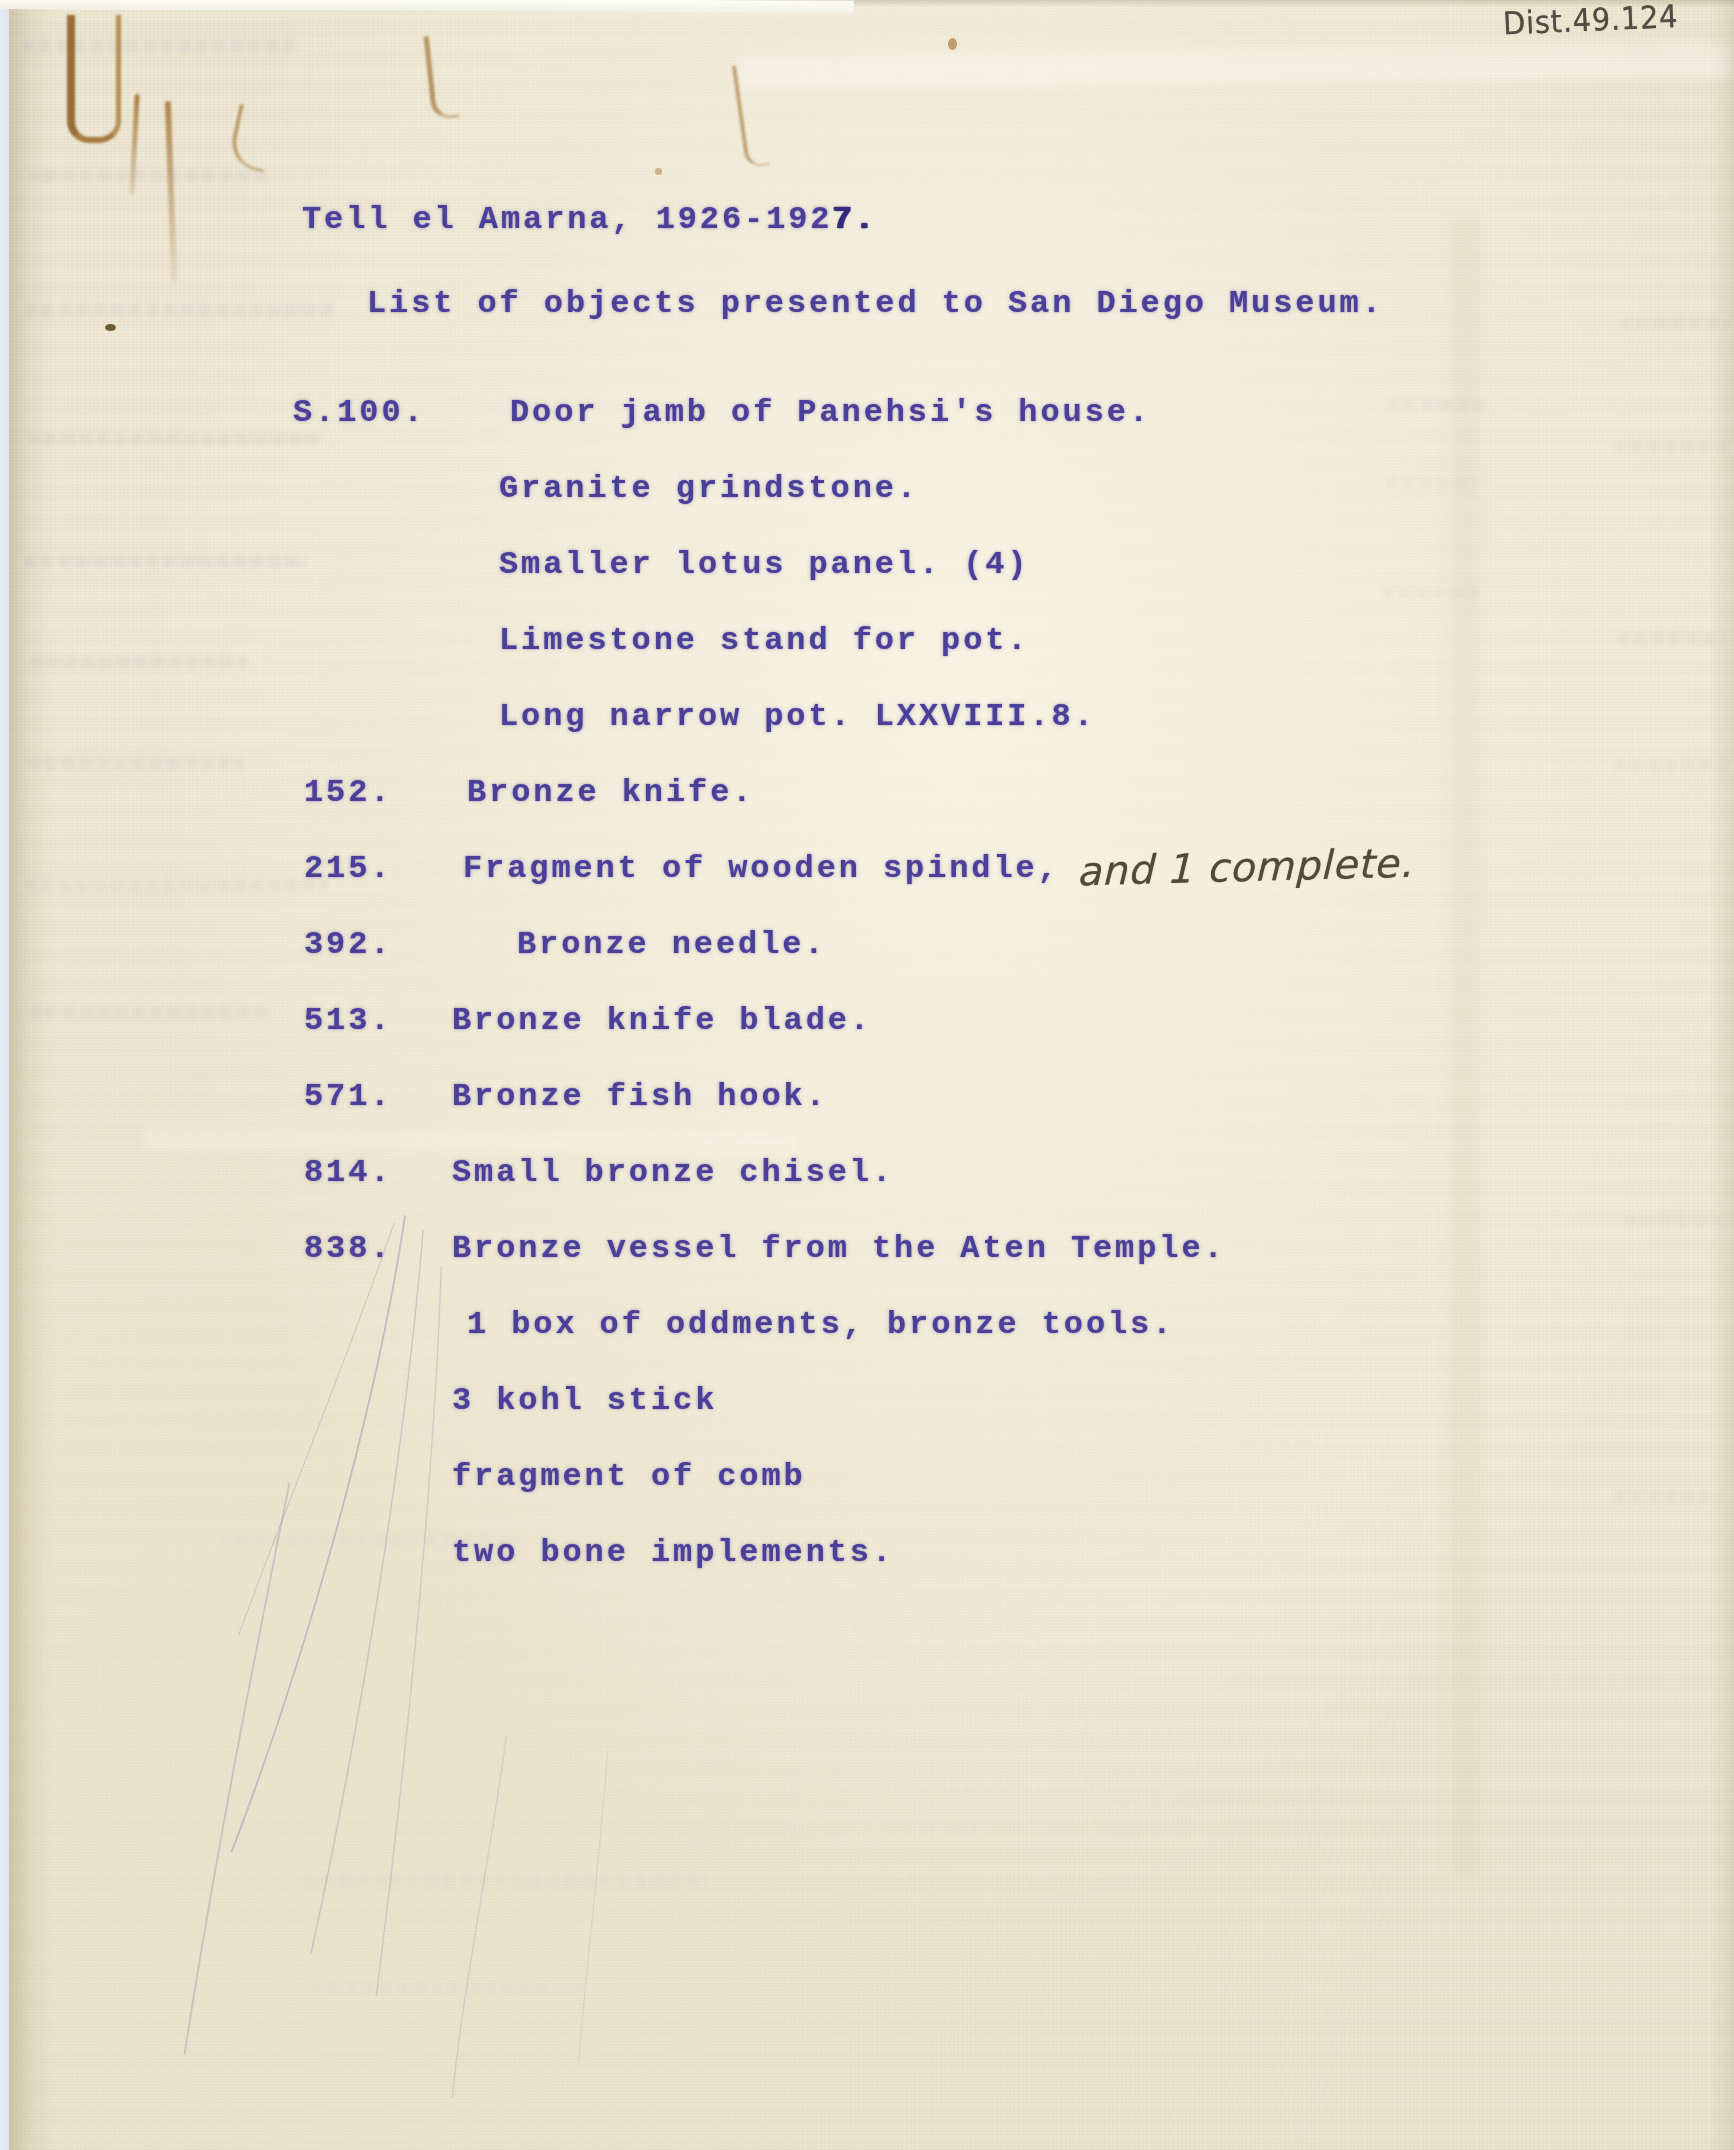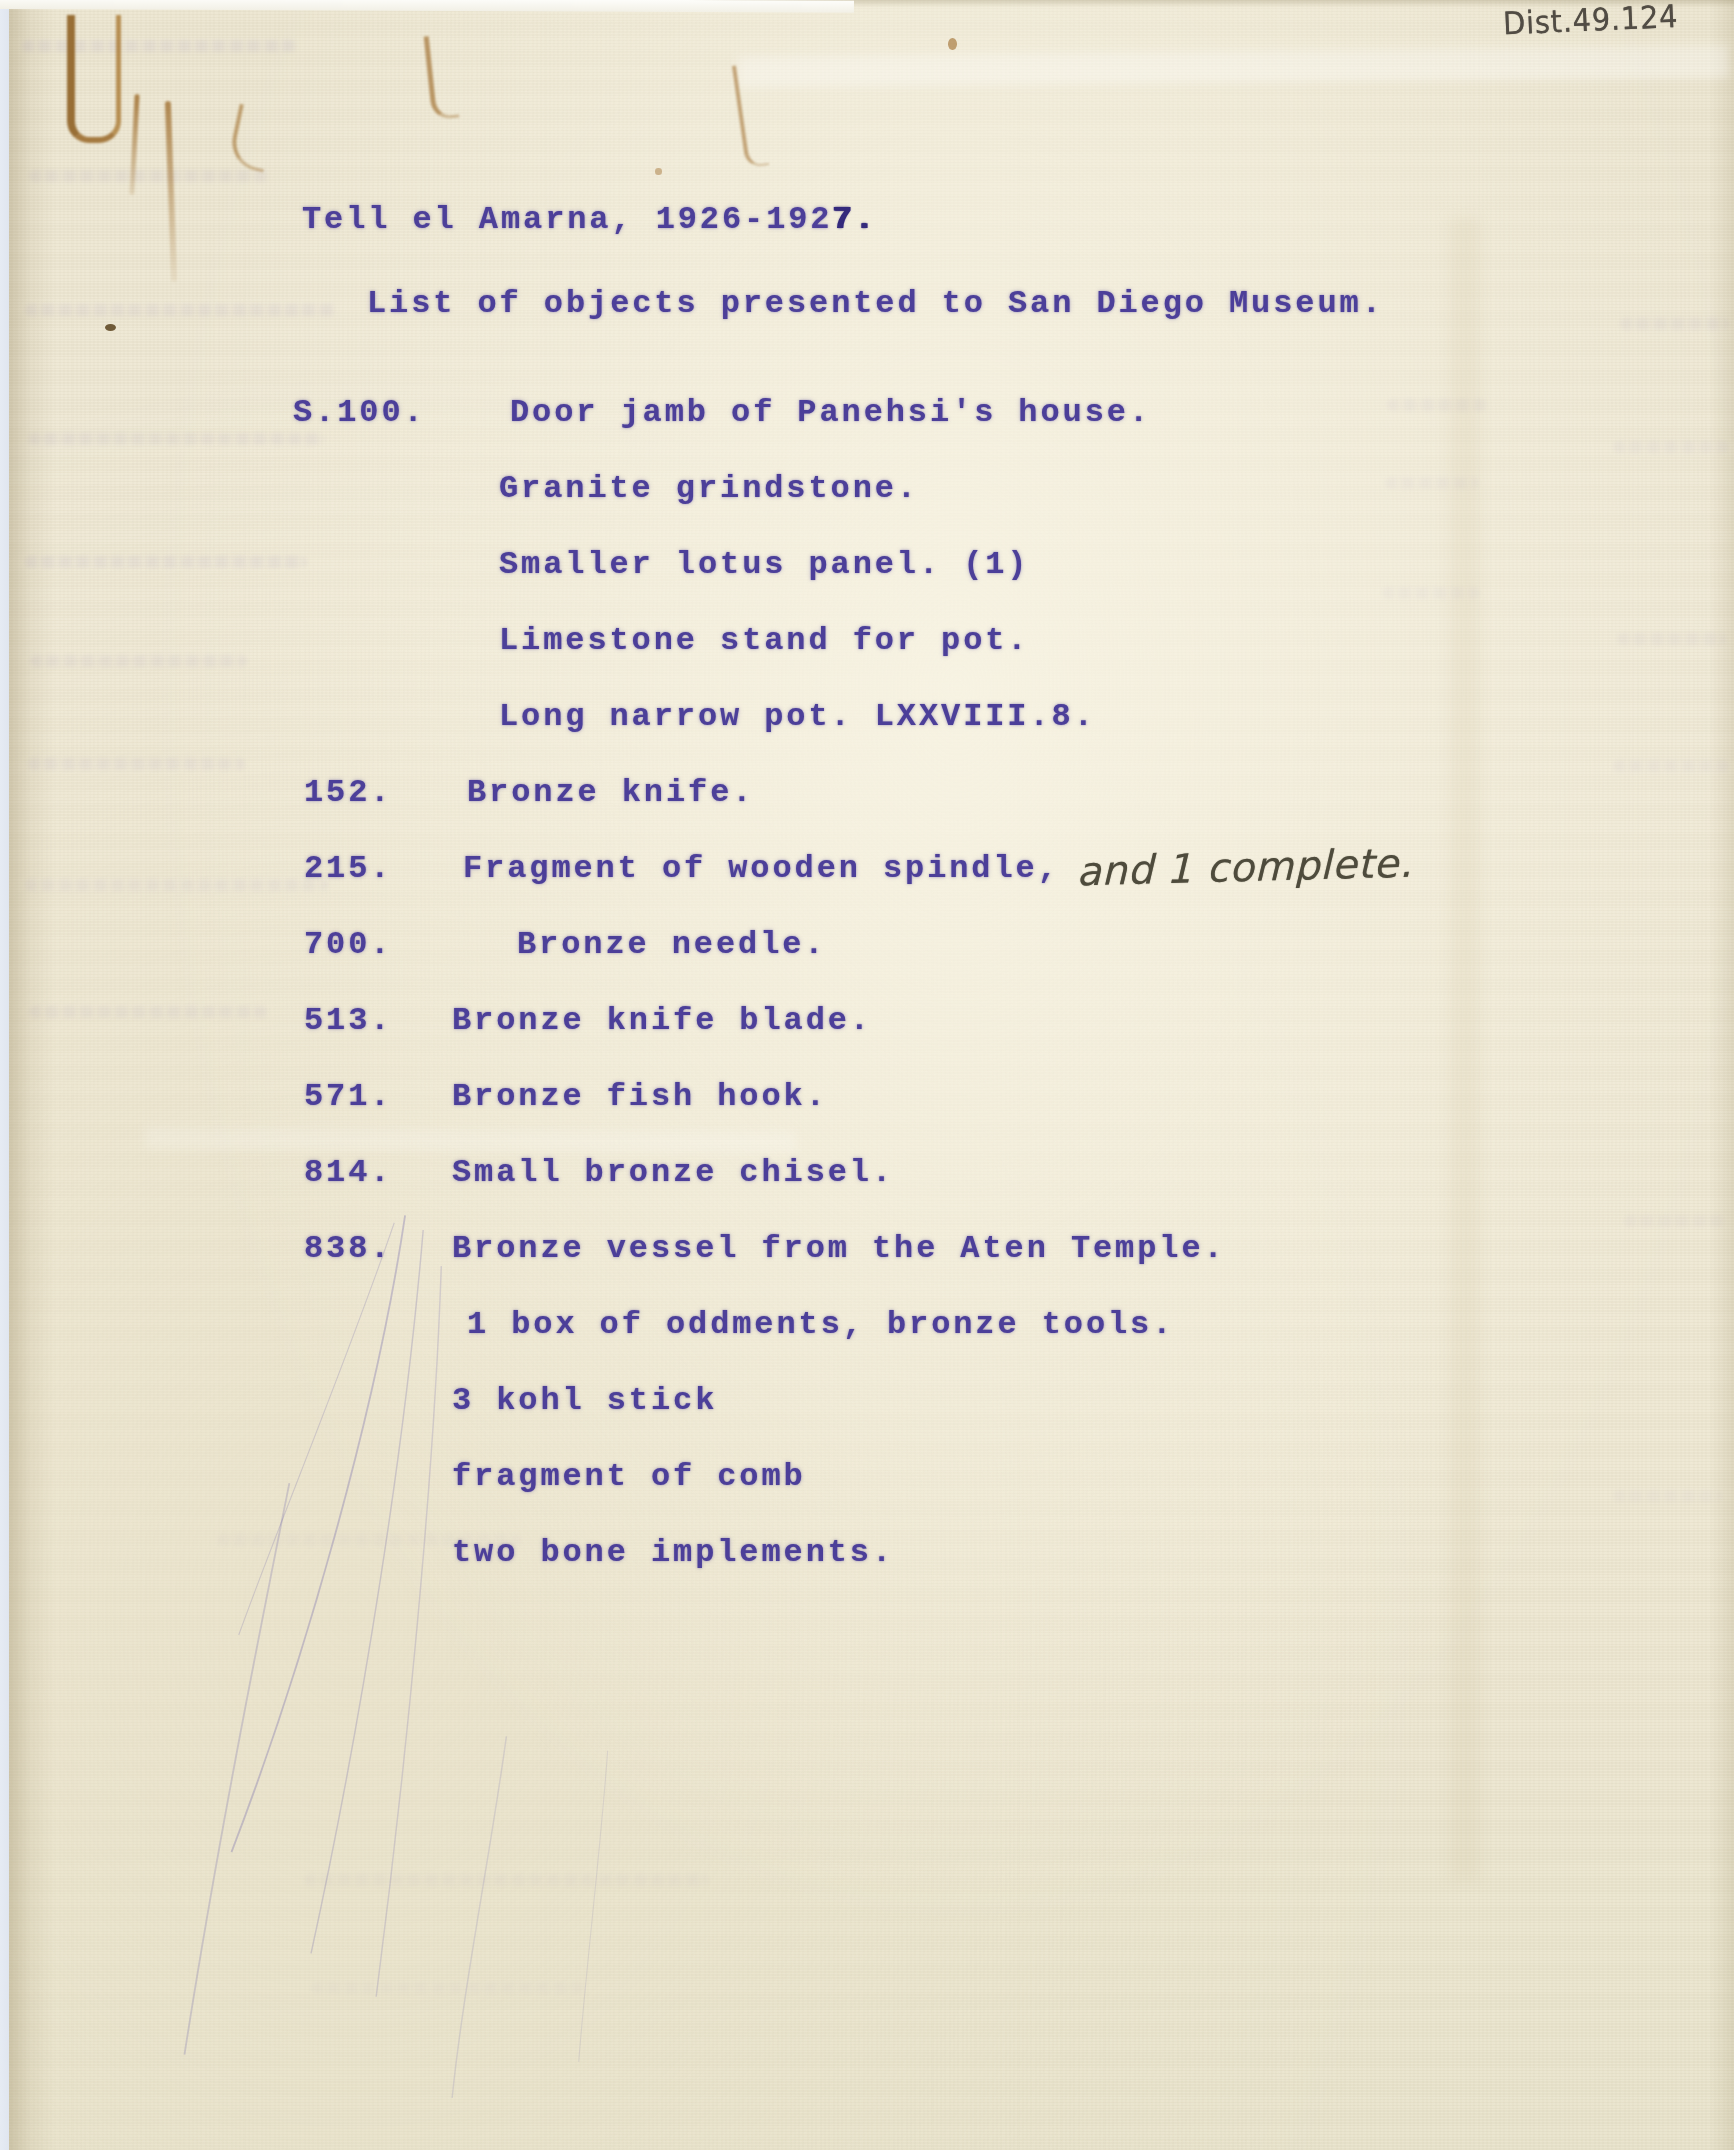--- a/index.html
+++ b/index.html
@@ -142,41 +142,41 @@
     <div class="row" style="--pl:293px;--nw:217px">
       <span class="num">S.100.</span>
       <span class="desc">Door jamb of Panehsi's house.</span>
     </div>
     <div class="row" style="--pl:293px;--nw:206px">
       <span class="num"></span>
       <span class="desc">Granite grindstone.</span>
     </div>
     <div class="row" style="--pl:293px;--nw:206px">
       <span class="num"></span>
-      <span class="desc">Smaller lotus panel. (1)</span>
+      <span class="desc">Smaller lotus panel. (4)</span>
     </div>
     <div class="row" style="--pl:293px;--nw:206px">
       <span class="num"></span>
       <span class="desc">Limestone stand for pot.</span>
     </div>
     <div class="row" style="--pl:293px;--nw:206px">
       <span class="num"></span>
       <span class="desc">Long narrow pot. LXXVIII.8.</span>
     </div>
     <div class="row" style="--pl:304px;--nw:163px">
       <span class="num">152.</span>
       <span class="desc">Bronze knife.</span>
     </div>
     <div class="row" style="--pl:304px;--nw:159px">
       <span class="num">215.</span>
       <span class="desc">Fragment of wooden spindle,</span>
       <span class="hand">and 1 complete.</span>
     </div>
     <div class="row" style="--pl:304px;--nw:213px">
-      <span class="num">700.</span>
+      <span class="num">392.</span>
       <span class="desc">Bronze needle.</span>
     </div>
     <div class="row" style="--pl:304px;--nw:148px">
       <span class="num">513.</span>
       <span class="desc">Bronze knife blade.</span>
     </div>
     <div class="row" style="--pl:304px;--nw:148px">
       <span class="num">571.</span>
       <span class="desc">Bronze fish hook.</span>
     </div>

